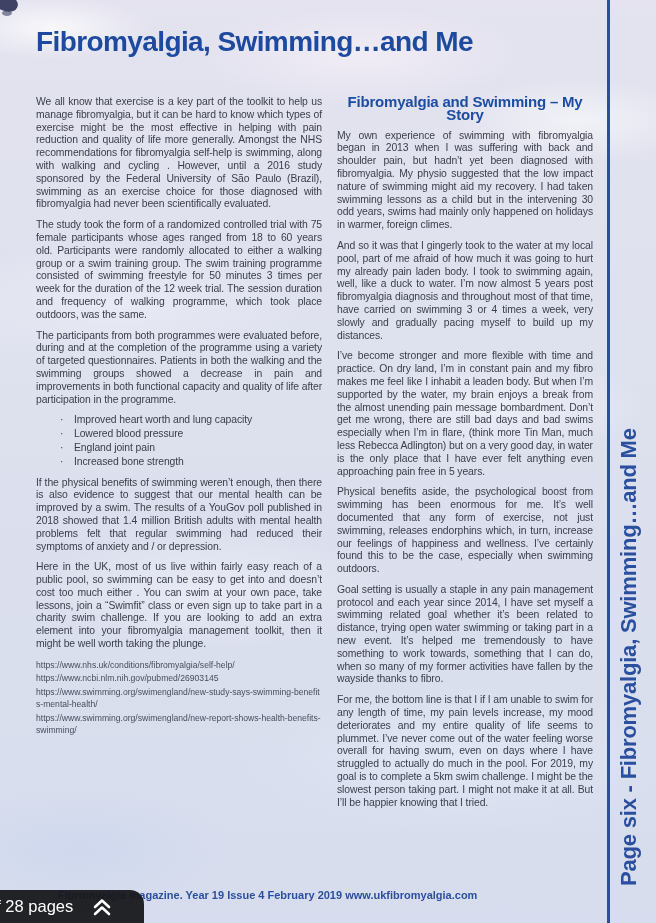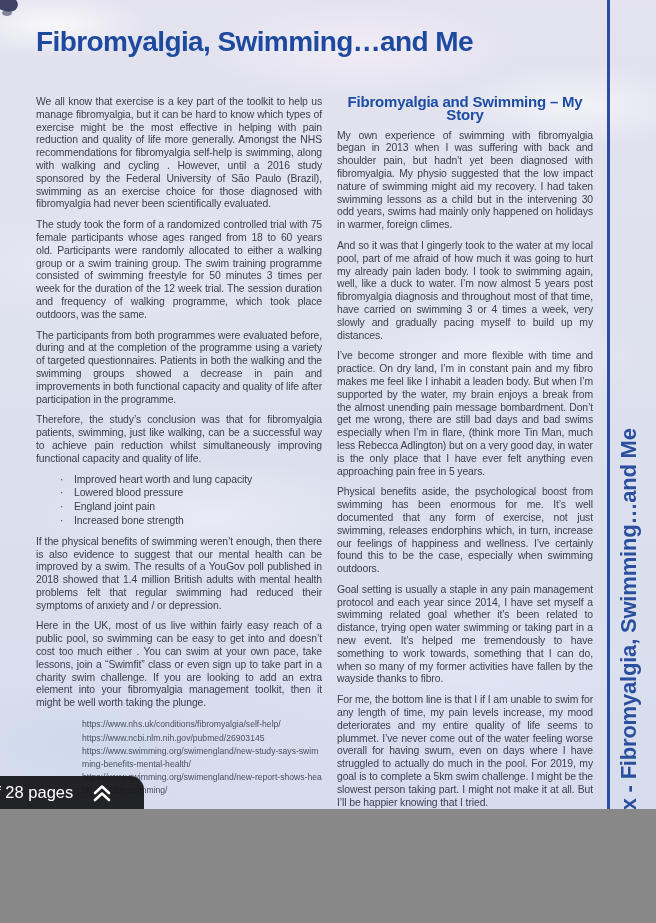--- a/index.html
+++ b/index.html
@@ -1,18 +1,18 @@
 <!DOCTYPE html>
 <html><head>
 <meta charset="utf-8">
 <style>
   html,body{margin:0;padding:0;}
   body{font-family:"Liberation Sans",sans-serif;background:#888;}
   .page{
-    position:relative;width:656px;height:809px;overflow:hidden;
+    position:relative;width:656px;height:923px;overflow:hidden;
     background-color:#dfe2ee;
     background-image:
       radial-gradient(140px 45px at 8% 3%, rgba(255,255,255,0.75), transparent 70%),
       radial-gradient(230px 70px at 55% 6%, rgba(243,238,247,0.85), transparent 70%),
       radial-gradient(180px 60px at 88% 13%, rgba(255,255,255,0.55), transparent 70%),
       radial-gradient(280px 90px at 18% 33%, rgba(236,238,248,0.7), transparent 70%),
       radial-gradient(210px 70px at 76% 44%, rgba(250,250,255,0.55), transparent 70%),
       radial-gradient(250px 85px at 32% 64%, rgba(241,243,250,0.6), transparent 70%),
       radial-gradient(320px 110px at 70% 82%, rgba(226,232,246,0.85), transparent 70%),
       radial-gradient(220px 90px at 12% 92%, rgba(206,216,238,0.9), transparent 70%),
@@ -30,21 +30,21 @@
     color:#3a3e4b;text-align:justify;letter-spacing:-0.1px;}
   .col-left{left:36px;width:286px;}
   .col-right{left:337px;width:256px;}
   .col p{margin:0 0 8px 0;}
   .col-heading{font-size:15px;font-weight:bold;color:#1d4da3;
     letter-spacing:-0.2px;margin:0 0 9px 0;text-align:center;}
   ul.benefits{list-style:none;margin:0 0 8px 0;padding:0;}
   ul.benefits li{display:flex;margin:0 0 1px 0;text-align:left;}
   ul.benefits .dot{width:14px;margin-left:24px;color:#3a3e4b;}
   .refs{margin-top:2px;font-size:8.6px;line-height:12.5px;color:#474d5c;
-    text-align:left;word-break:break-all;letter-spacing:0;margin-left:46px;}
+    text-align:left;word-break:break-all;letter-spacing:0;}
   .refs div{margin-bottom:1px;}
   .divider{position:absolute;left:607px;top:0;width:3px;height:923px;background:#2b4f9e;}
   .sidebar-label{position:absolute;left:616px;top:886px;width:540px;
     transform-origin:0 0;transform:rotate(-90deg);
     font-size:22px;font-weight:bold;color:#2b4f9e;white-space:nowrap;letter-spacing:-0.2px;}
   .footer{position:absolute;left:58px;top:889px;width:560px;
     font-size:11px;font-weight:600;color:#2b4f9e;white-space:nowrap;}
   .toast{position:absolute;left:-16px;bottom:0;height:33px;width:160px;
     background:rgba(24,24,27,0.95);border-top-right-radius:14px;
     display:flex;align-items:center;color:#fff;z-index:5;}
@@ -58,21 +58,20 @@
 
   <div class="scan-artifact"></div>
   <div class="scan-artifact2"></div>
 
   <div class="title">Fibromyalgia, Swimming…and Me</div>
 
   <div class="col col-left">
     <p>We all know that exercise is a key part of the toolkit to help us manage fibromyalgia, but it can be hard to know which types of exercise might be the most effective in helping with pain reduction and quality of life more generally.  Amongst the NHS recommendations for fibromyalgia self-help is swimming, along with walking and cycling .  However, until a 2016 study  sponsored by the Federal University of São Paulo (Brazil), swimming as an exercise choice for those diagnosed with fibromyalgia had never been scientifically evaluated.</p>
     <p>The study took the form of a randomized controlled trial with 75 female participants whose ages ranged from 18 to 60 years old.  Participants were randomly allocated to either a walking group or a swim training group.  The swim training programme consisted of swimming freestyle for 50 minutes 3 times per week for the duration of the 12 week trial.  The session duration and frequency of walking programme, which took place outdoors, was the same.</p>
     <p>The participants from both programmes were evaluated before, during and at the completion of the programme using a variety of targeted questionnaires.  Patients in both the walking and the swimming groups showed a decrease in pain and improvements in both functional capacity and quality of life after participation in the programme.</p>
-    <p>Therefore, the study’s conclusion was that for fibromyalgia patients, swimming, just like walking, can be a successful way to achieve pain reduction whilst simultaneously improving functional capacity and quality of life.</p>
     <ul class="benefits">
       <li>
         <span class="dot">·</span>
         <span>Improved heart worth and lung capacity</span>
       </li>
       <li>
         <span class="dot">·</span>
         <span>Lowered blood pressure</span>
       </li>
       <li>

